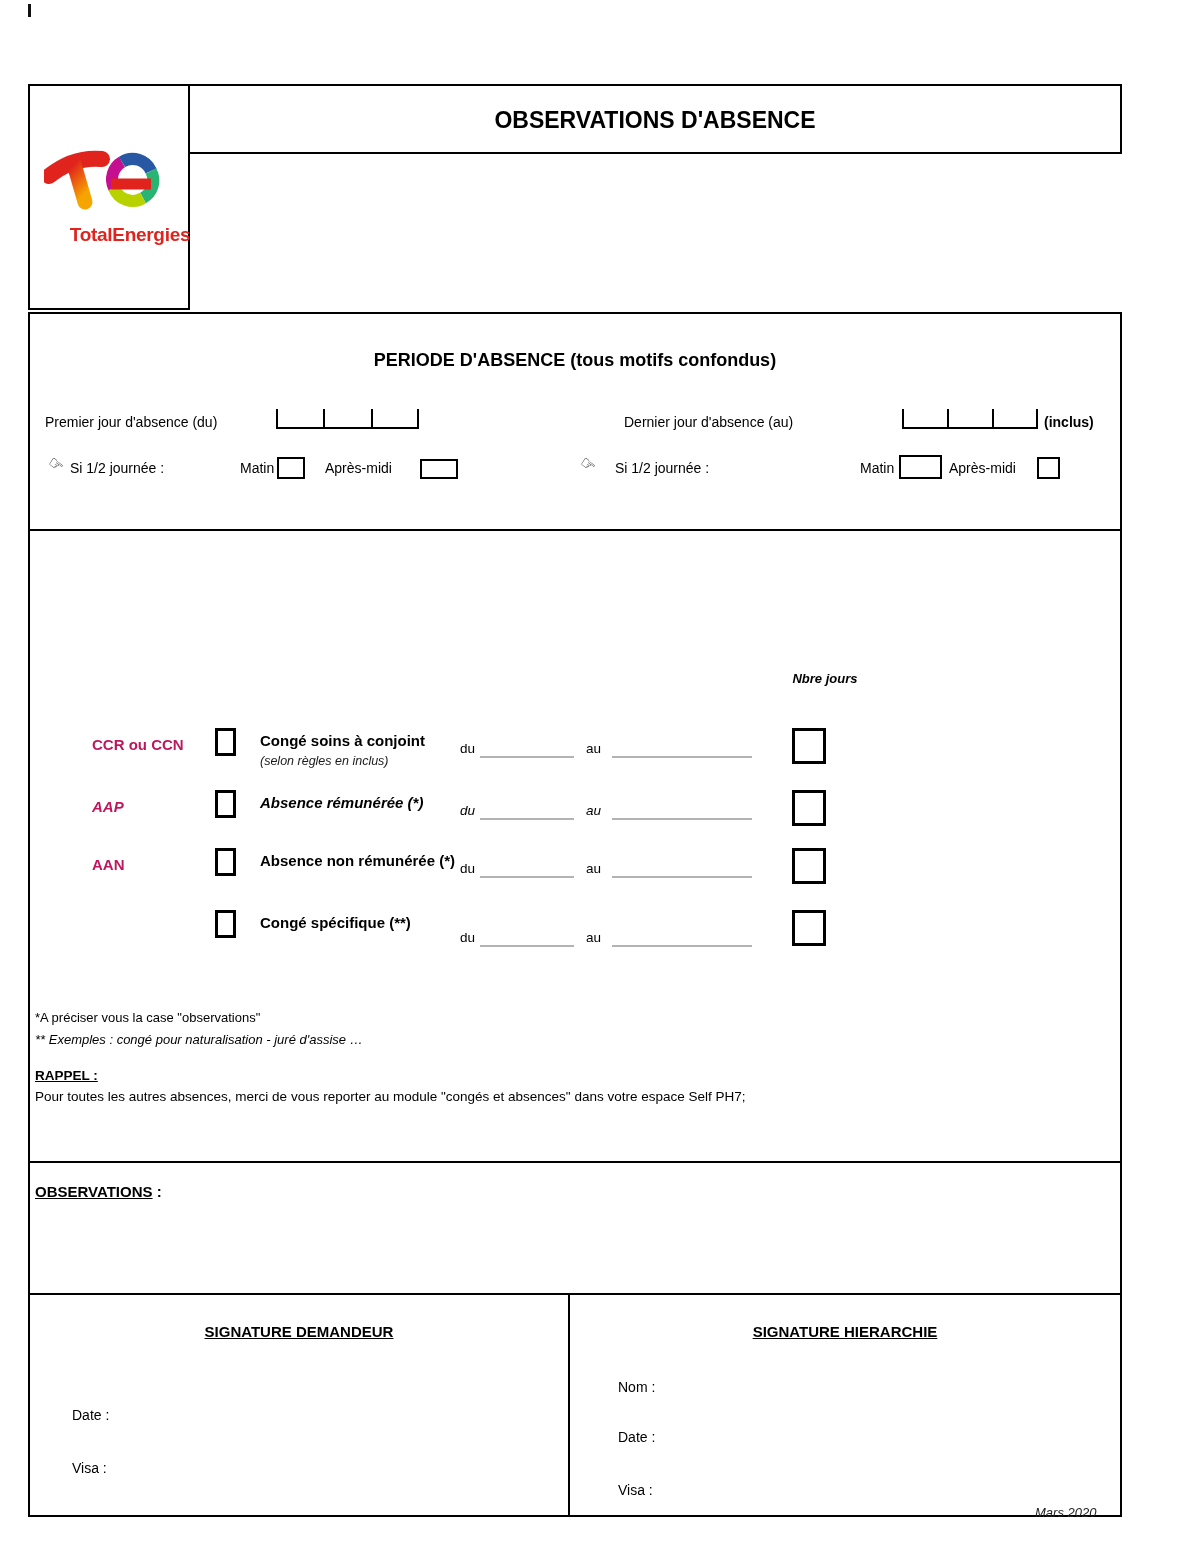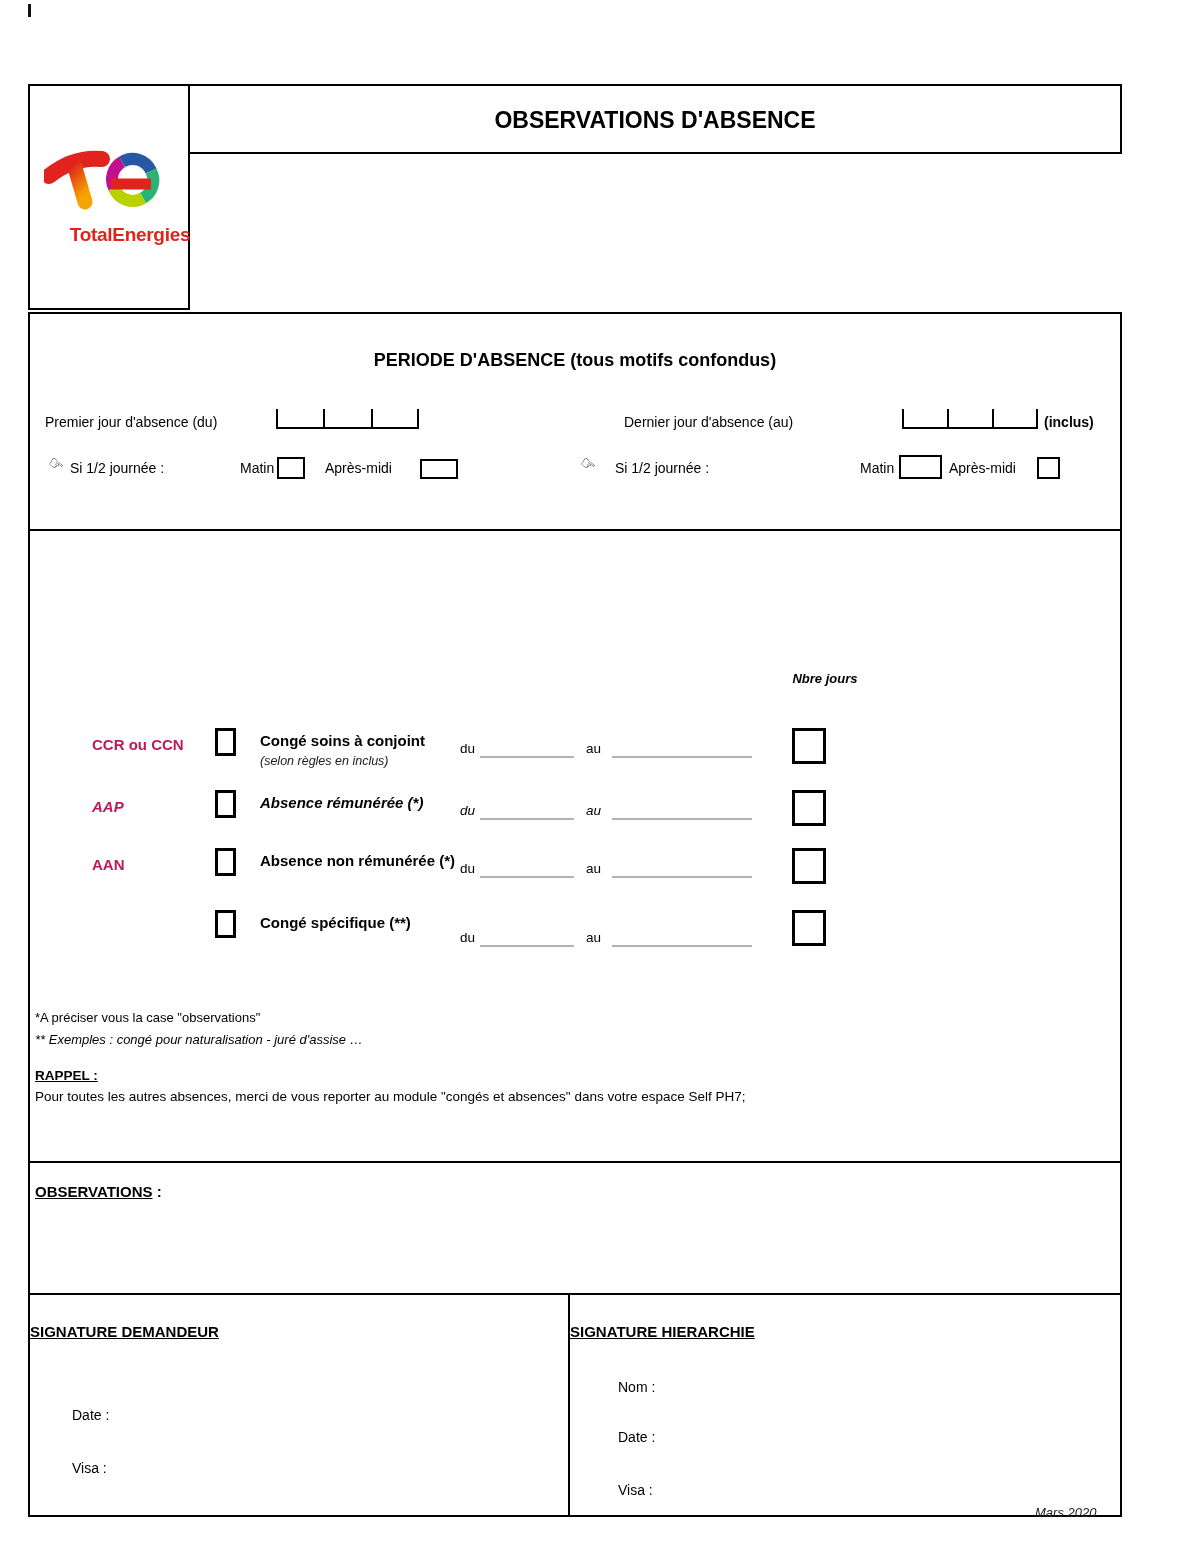--- a/index.html
+++ b/index.html
@@ -17,21 +17,21 @@
   .gline { position:absolute; height:0; border-bottom:2px solid #b3b3b3; }
   .cbox  { position:absolute; border:2px solid #000; box-sizing:border-box; background:#fff; }
   .cbox3 { position:absolute; border:3px solid #000; box-sizing:border-box; background:#fff; }
   .comb  { position:absolute; border-left:2px solid #000; border-right:2px solid #000; border-bottom:2px solid #000; box-sizing:border-box; }
   .comb .tick { position:absolute; top:0; bottom:0; width:2px; background:#000; }
   .code { position:absolute; color:#be185d; font-weight:bold; font-size:15px; text-align:left; white-space:nowrap; }
   .row-label { position:absolute; font-weight:bold; font-size:15px; white-space:nowrap; }
   .row-sub { position:absolute; font-style:italic; font-size:12.5px; color:#1a1a1a; white-space:nowrap; }
   .duau { position:absolute; font-size:13.5px; white-space:nowrap; }
   .hand { position:absolute; font-size:17px; transform:rotate(38deg); line-height:16px; }
-  .sig-title { position:absolute; width:100%; font-weight:bold; font-size:15px; text-decoration:underline; white-space:nowrap; }
+  .sig-title { position:absolute; width:100%; text-align:center; font-weight:bold; font-size:15px; text-decoration:underline; white-space:nowrap; }
   .sig-lbl { position:absolute; font-size:14px; white-space:nowrap; }
   .note { position:absolute; font-size:13px; line-height:15px; white-space:nowrap; }
   .wordmark { position:absolute; width:100%; text-align:center; color:#e0231c; font-weight:bold; font-size:19px; letter-spacing:-0.3px; }
 </style>
 </head>
 <body>
 
 <div class="page">
 
   <div class="abs" style="left:28px; top:4px; width:3px; height:13px; background:#111;"></div>

